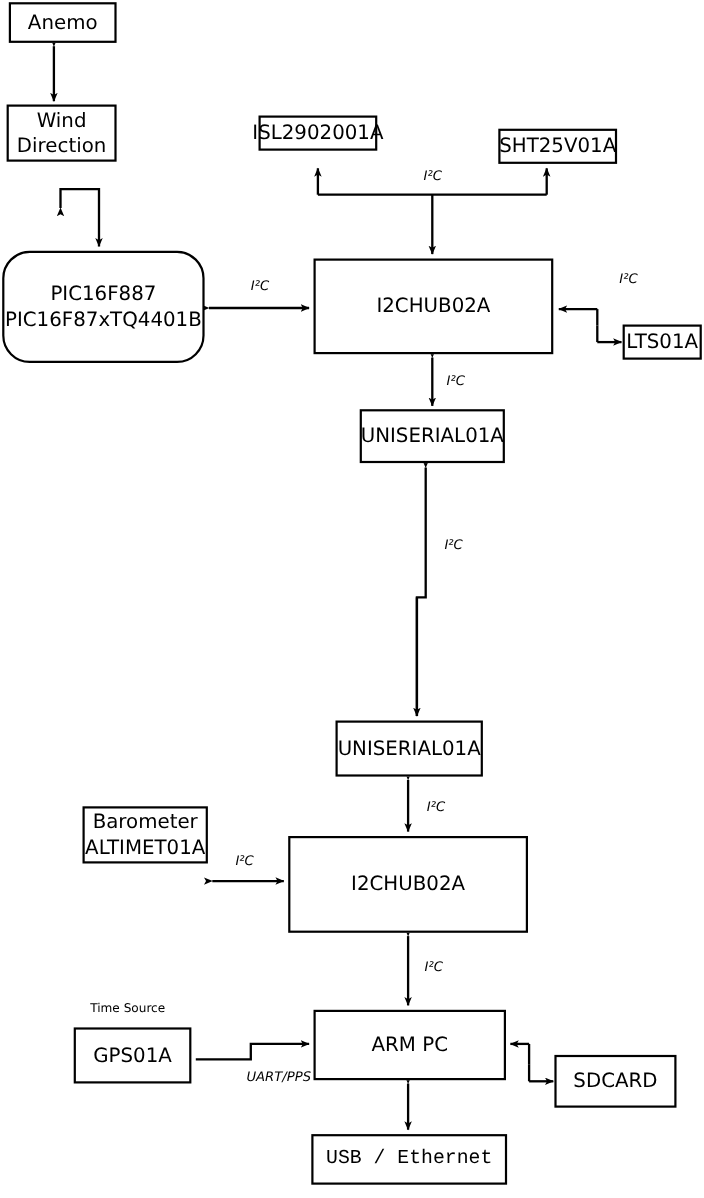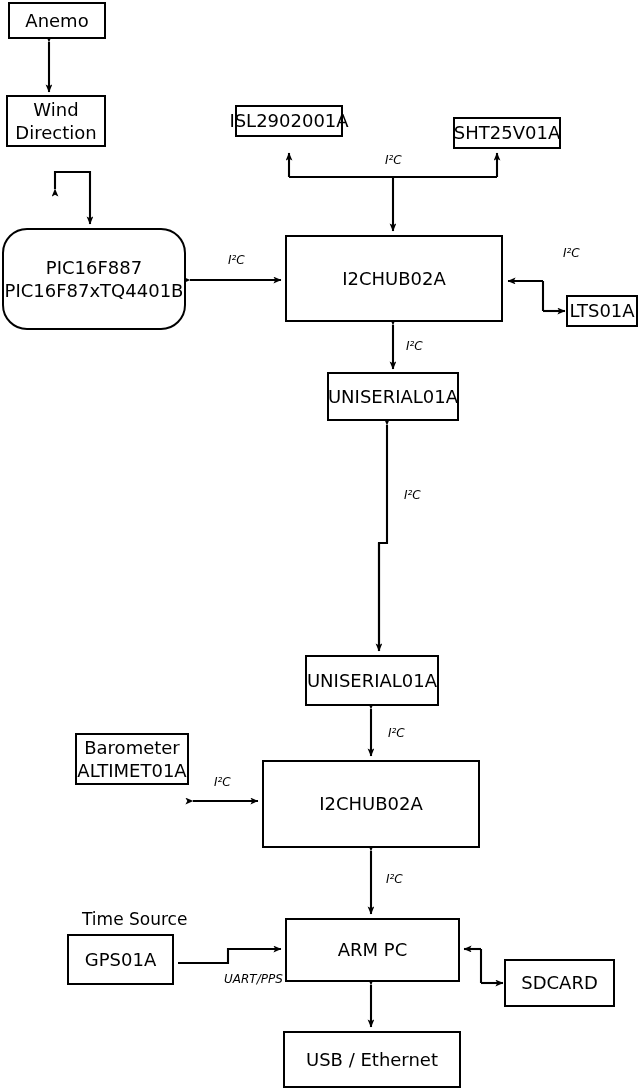--- a/index.html
+++ b/index.html
@@ -47,21 +47,21 @@
     color: #000000;
     font-size: 12px;
     line-height: 1;
     white-space: nowrap;
     z-index: 3;
     font-style: italic;
   }
   .free-label {
     position: absolute;
     color: #000000;
-    font-size: 17px;
+    font-size: 11px;
     line-height: 1;
     white-space: nowrap;
     z-index: 3;
   }
 </style>
 </head>
 <body>
 
 <div id="diagram-root">
 
@@ -164,21 +164,21 @@
   </div>
 
   <div class="node" style="left:504px; top:959px; width:111px; height:48px;">
     <span class="node-label">SDCARD</span>
   </div>
 
   <div class="node" style="left:285px; top:918px; width:175px; height:64px;">
     <span class="node-label">ARM PC</span>
   </div>
 
-  <div class="node" style="left:283px; top:1031px; width:178px; height:57px;">
+  <div class="node" style="left:283px; top:1031px; width:178px; height:46px;font-family:Liberation Mono, monospace;">
     <span class="node-label">USB / Ethernet</span>
   </div>
 
   <div class="edge-label" style="left:228px; top:254px;">I²C</div>
 
   <div class="edge-label" style="left:385px; top:154px;">I²C</div>
 
   <div class="edge-label" style="left:563px; top:247px;">I²C</div>
 
   <div class="edge-label" style="left:406px; top:340px;">I²C</div>

